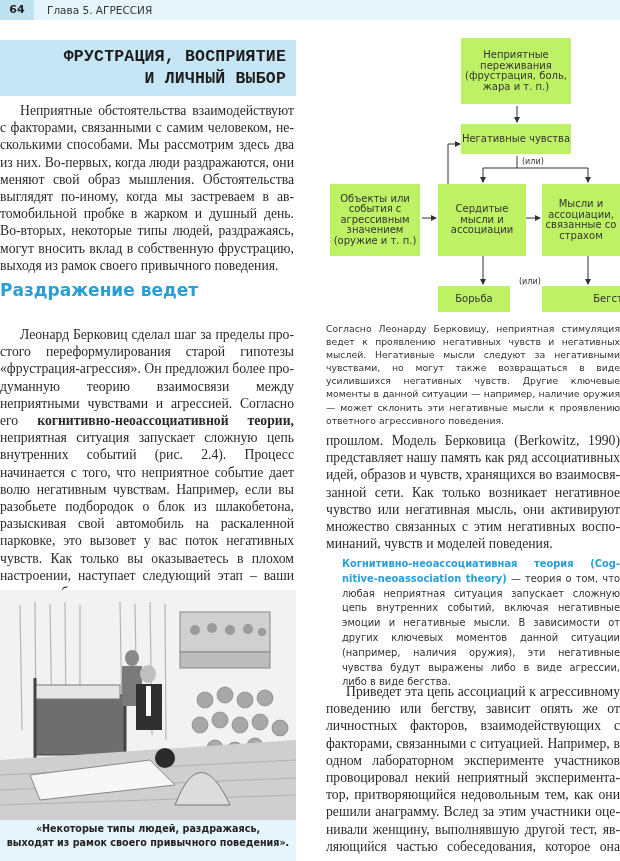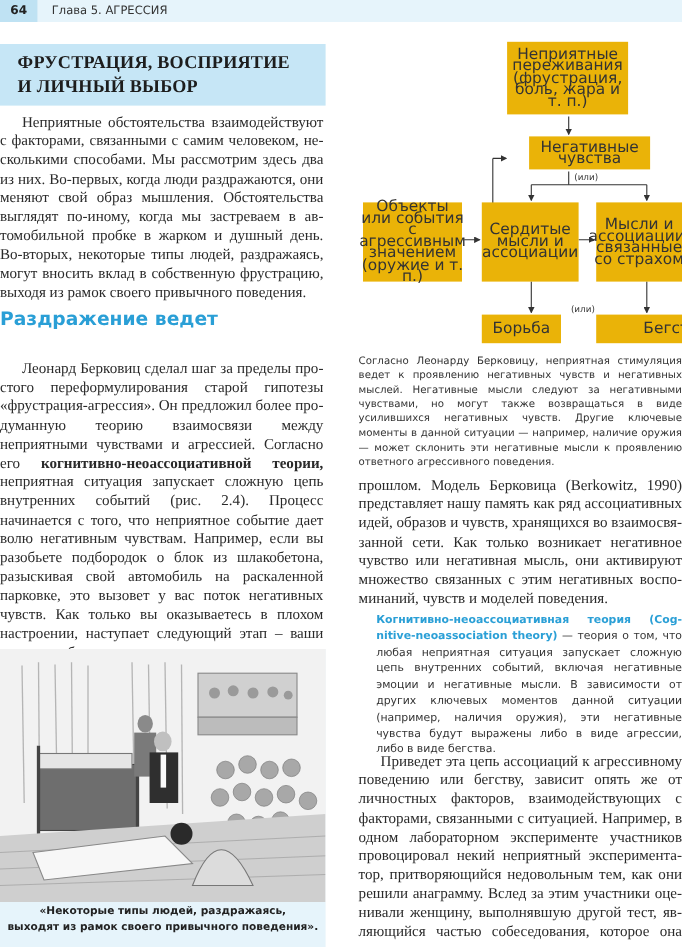--- a/index.html
+++ b/index.html
@@ -7,44 +7,44 @@
          font-family:"DejaVu Serif", serif; color:#222; }
   .header { position:absolute; left:0; top:0; width:620px; height:20px; background:#e6f4fb; }
   .page-num { position:absolute; left:0; top:0; width:34px; height:20px; background:#bfe2f3;
               font-family:"DejaVu Sans", sans-serif; font-weight:bold; font-size:11px;
               line-height:20px; text-align:center; color:#222; }
   .chapter { position:absolute; left:47px; top:0; height:20px; line-height:20px;
              font-family:"DejaVu Sans", sans-serif; font-size:10.5px; color:#333; }
 
   .section-box { position:absolute; left:0; top:40px; width:296px; height:56px; background:#c6e6f6; }
   .section-title { position:absolute; left:16px; top:46px; width:270px;
-                   font-family:Liberation Serif, serif; font-weight:bold; font-size:16.5px;
-                   line-height:22px; color:#1d1d1d; letter-spacing:0.2px; }
+                   font-family:Liberation Mono, monospace; font-weight:bold; font-size:16.5px;
+                   line-height:22px; color:#1d1d1d; letter-spacing:0.2px;text-align:right; }
 
   .body-text { position:absolute; font-family:"Liberation Serif", serif; font-size:13.7px;
                line-height:17.2px; text-align:justify; color:#2a2a2a; hyphens:manual; }
   .body-text p { margin:0; text-indent:20px; }
   .body-text p.noindent { text-indent:0; }
   .p1 { left:0; top:102px; width:294px; }
   .sub-head { position:absolute; left:0; top:280px; width:300px;
               font-family:"DejaVu Sans", sans-serif; font-weight:bold; font-size:17px;
               line-height:21px; color:#2a9fd6; }
   .p2 { left:0; top:326px; width:294px; }
   .p3 { left:326px; top:432px; width:294px; }
   .p4 { left:326px; top:683px; width:294px; }
 
   .cartoon-box { position:absolute; left:0; top:590px; width:296px; height:271px; background:#e6f4fb; }
   .cartoon-art { position:absolute; left:0; top:590px; width:296px; height:230px; background:#f4f4f4; overflow:hidden; }
   .cartoon-caption { position:absolute; left:0; top:822px; width:296px; text-align:center;
                      font-family:"DejaVu Sans", sans-serif; font-weight:bold; font-size:9.6px;
                      line-height:14px; color:#222; }
 
   .diagram { position:absolute; left:326px; top:34px; width:294px; height:280px; }
-  .dbox { position:absolute; background:#eab308; font-family:"DejaVu Sans", sans-serif;
-          font-size:14px; line-height:10.5px; color:#333; text-align:center;
+  .dbox { position:absolute; background:#bef264; font-family:"DejaVu Sans", sans-serif;
+          font-size:10px; line-height:10.5px; color:#333; text-align:center;
           display:flex; align-items:center; justify-content:center; }
   .dlabel { position:absolute; font-family:"DejaVu Sans", sans-serif; font-size:8px; color:#333; }
   .diagram svg { position:absolute; left:0; top:0; }
 
   .fig-caption { position:absolute; left:326px; top:322px; width:294px;
                  font-family:"DejaVu Sans", sans-serif; font-size:9.3px; line-height:13.1px;
                  text-align:justify; color:#333; }
   .fig-title { color:#2a9fd6; font-weight:bold; }
 
   .definition { position:absolute; left:342px; top:557px; width:278px;
@@ -166,21 +166,21 @@
       <line x1="157" y1="134" x2="262" y2="134"></line>
       <line x1="157" y1="134" x2="157" y2="148" marker-end="url(#arr)"></line>
       <line x1="262" y1="134" x2="262" y2="148" marker-end="url(#arr)"></line>
       <line x1="96" y1="184" x2="110" y2="184" marker-end="url(#arr)"></line>
       <line x1="200" y1="184" x2="214" y2="184" marker-end="url(#arr)"></line>
       <line x1="157" y1="222" x2="157" y2="250" marker-end="url(#arr)"></line>
       <line x1="262" y1="222" x2="262" y2="250" marker-end="url(#arr)"></line>
     </g>
   </svg>
   <div class="dbox" style="left:135px;top:4px;width:110px;height:66px;">Неприятные переживания (фрустрация, боль, жара и т. п.)</div>
-  <div class="dbox" style="left:135px;top:90px;width:110px;height:30px;margin-left:20px;">Негативные чувства</div>
+  <div class="dbox" style="left:135px;top:90px;width:110px;height:30px;">Негативные чувства</div>
   <div class="dlabel" style="left:196px;top:123px;">(или)</div>
   <div class="dbox" style="left:4px;top:150px;width:90px;height:72px;">Объекты или события с агрессивным значением (оружие и т. п.)</div>
   <div class="dbox" style="left:112px;top:150px;width:88px;height:72px;">Сердитые мысли и ассоциации</div>
   <div class="dbox" style="left:216px;top:150px;width:78px;height:72px;">Мысли и ассоциации, связанные со страхом</div>
   <div class="dlabel" style="left:193px;top:243px;">(или)</div>
   <div class="dbox" style="left:112px;top:252px;width:72px;height:26px;">Борьба</div>
   <div class="dbox" style="left:216px;top:252px;width:78px;height:26px;padding-left:33px;">Бегство</div>
 </div>
 
 <div class="fig-caption">

